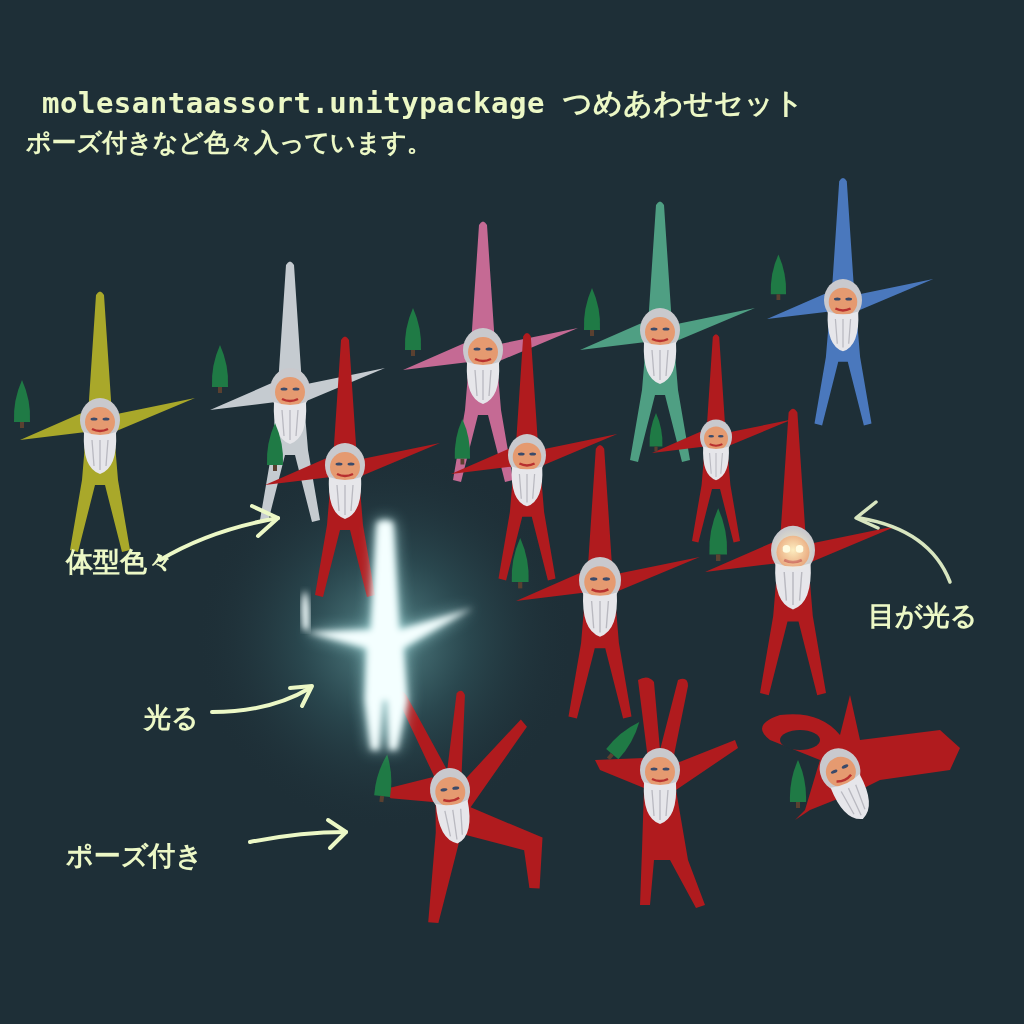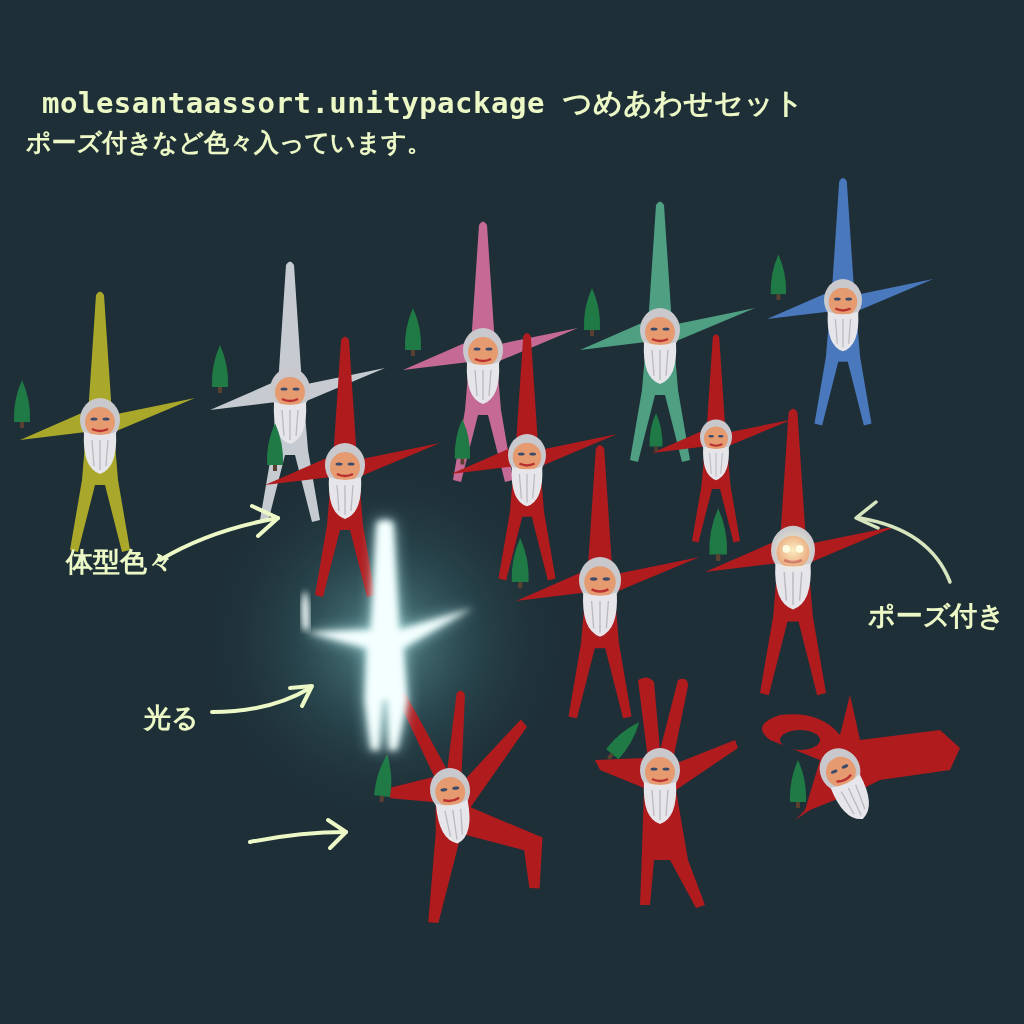--- a/index.html
+++ b/index.html
@@ -169,14 +169,15 @@
 
     <path d="M 250 842 Q 300 832 346 832" stroke="#ecf8c6" stroke-width="4" fill="none" stroke-linecap="round"></path>
     <path d="M 328 820 L 346 832 L 330 848" stroke="#ecf8c6" stroke-width="4" fill="none" stroke-linecap="round" stroke-linejoin="round"></path>
 
     <path d="M 950 582 Q 930 530 860 518" stroke="#d8e6c0" stroke-width="3.5" fill="none" stroke-linecap="round"></path>
     <path d="M 876 502 L 856 518 L 878 528" stroke="#d8e6c0" stroke-width="3.5" fill="none" stroke-linecap="round" stroke-linejoin="round"></path>
   </svg>
 
   <div class="label" id="lbl-body">体型色々</div>
   <div class="label" id="lbl-glow">光る</div>
-  <div class="label" id="lbl-eyes">ポーズ付き</div>
+  <div class="label" id="lbl-pose">ポーズ付き</div>
+  <div class="label" id="lbl-eyes">目が光る</div>
 </div>
 
 </body></html>

